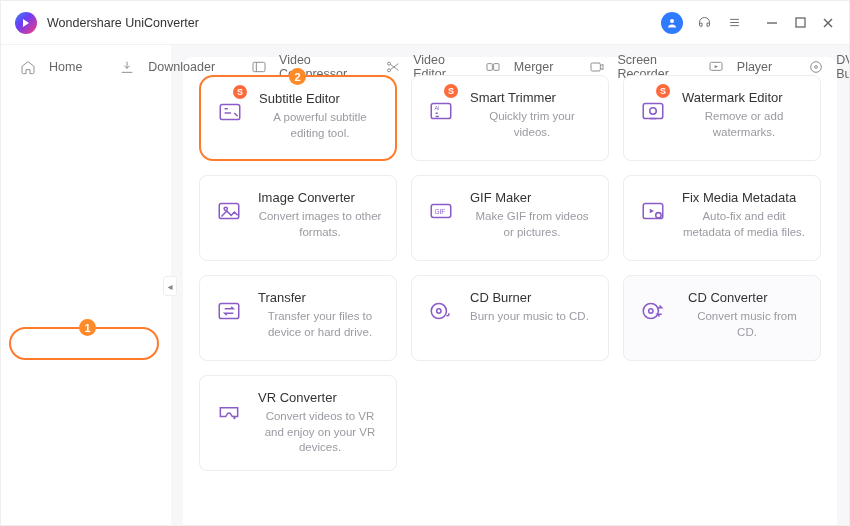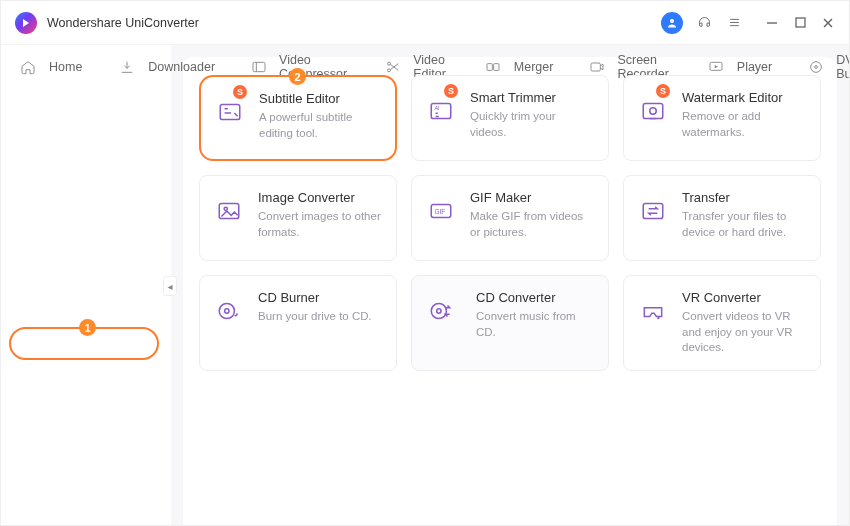--- a/index.html
+++ b/index.html
@@ -179,20 +179,21 @@
   .tool-title{
     font-size:13px;
     color:#333;
     font-weight:400;
     margin-bottom:4px;
   }
   .tool-desc{
     font-size:11.5px;
     color:#9a9aa2;
     line-height:1.35;
+    text-align:center;
   }
   .badge-s{
     position:absolute;
     top:8px;
     left:32px;
     width:14px;height:14px;
     background:#ff6a3a;
     border-radius:50%;
     color:#fff;
     font-size:9px;
@@ -431,20 +432,33 @@
                   <rect x="3" y="6" width="18" height="12" rx="2"></rect>
                   <text x="6" y="15" font-size="6" fill="#8a5cc7" stroke="none">GIF</text>
                 </svg>
               </div>
             <div>
               <div class="tool-title">GIF Maker</div>
               <div class="tool-desc">Make GIF from videos or pictures.</div>
             </div>
           </div>
 
+          <div class="tool">
+            <div class="tool-icon">
+                <svg viewBox="0 0 24 24">
+                  <rect x="3" y="5" width="18" height="14" rx="2"></rect>
+                  <path d="M9 10l4 2-4 2z" fill="#8a5cc7" stroke="none"></path>
+                  <circle cx="17" cy="16" r="2.5"></circle>
+                </svg>
+              </div>
+            <div>
+              <div class="tool-title">Fix Media Metadata</div>
+              <div class="tool-desc">Auto-fix and edit metadata of media files.</div>
+            </div>
+          </div>
 
           <div class="tool">
             <div class="tool-icon">
                 <svg viewBox="0 0 24 24">
                   <rect x="3" y="5" width="18" height="14" rx="2"></rect>
                   <path d="M8 10h8l-2-2M16 14H8l2 2"></path>
                 </svg>
               </div>
             <div>
               <div class="tool-title">Transfer</div>
@@ -455,21 +469,21 @@
           <div class="tool">
             <div class="tool-icon">
                 <svg viewBox="0 0 24 24">
                   <circle cx="10" cy="12" r="7"></circle>
                   <circle cx="10" cy="12" r="2"></circle>
                   <path d="M17 16c2 1 3-1 2-2"></path>
                 </svg>
               </div>
             <div>
               <div class="tool-title">CD Burner</div>
-              <div class="tool-desc">Burn your drive to CD.</div>
+              <div class="tool-desc">Burn your music to CD.</div>
             </div>
           </div>
 
           <div class="tool" style="background:#fbfbfd;gap:20px;">
             <div class="tool-icon">
                 <svg viewBox="0 0 24 24">
                   <circle cx="10" cy="12" r="7"></circle>
                   <circle cx="10" cy="12" r="2"></circle>
                   <path d="M16 9h4l-2-2M20 15h-4l2 2"></path>
                 </svg>

